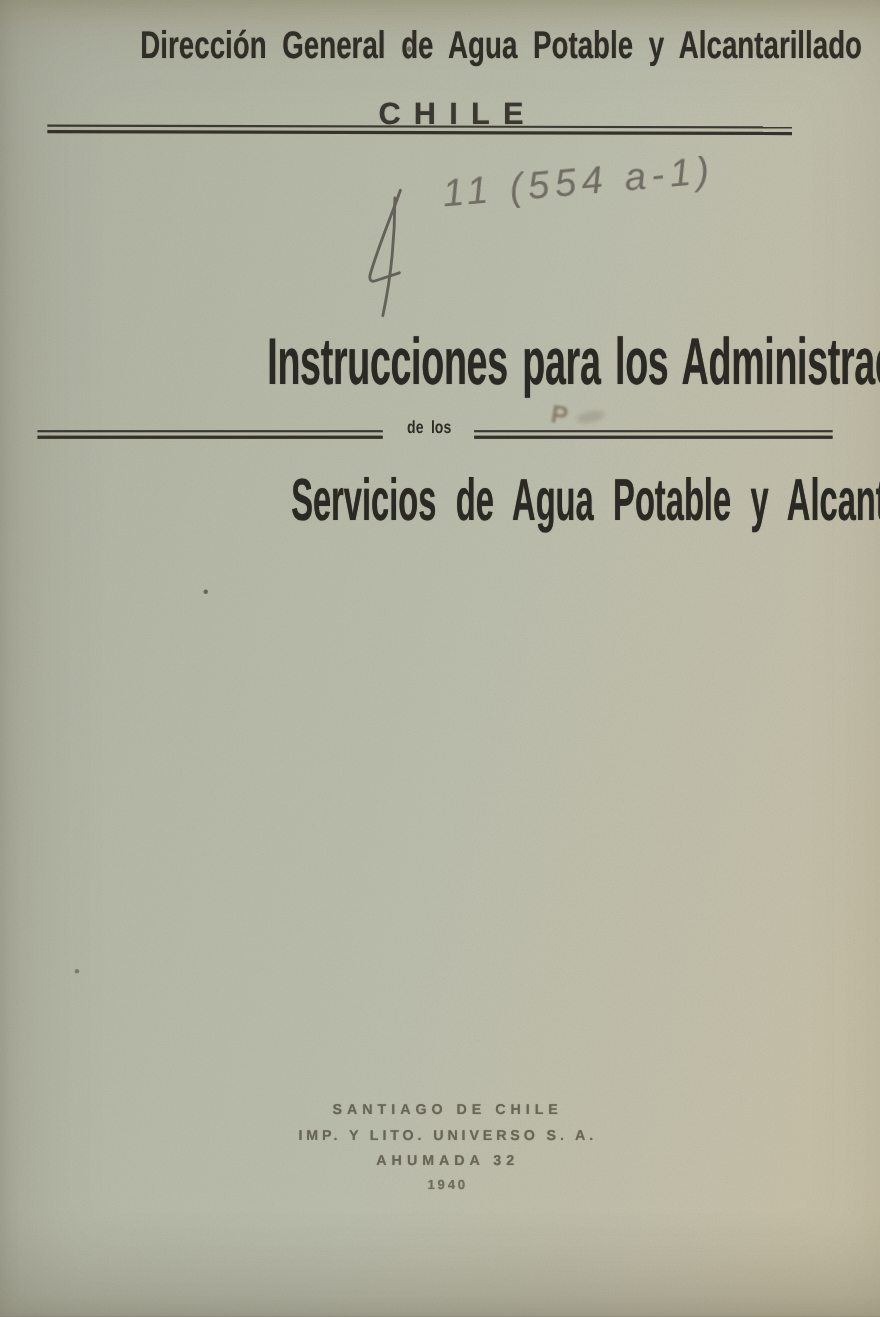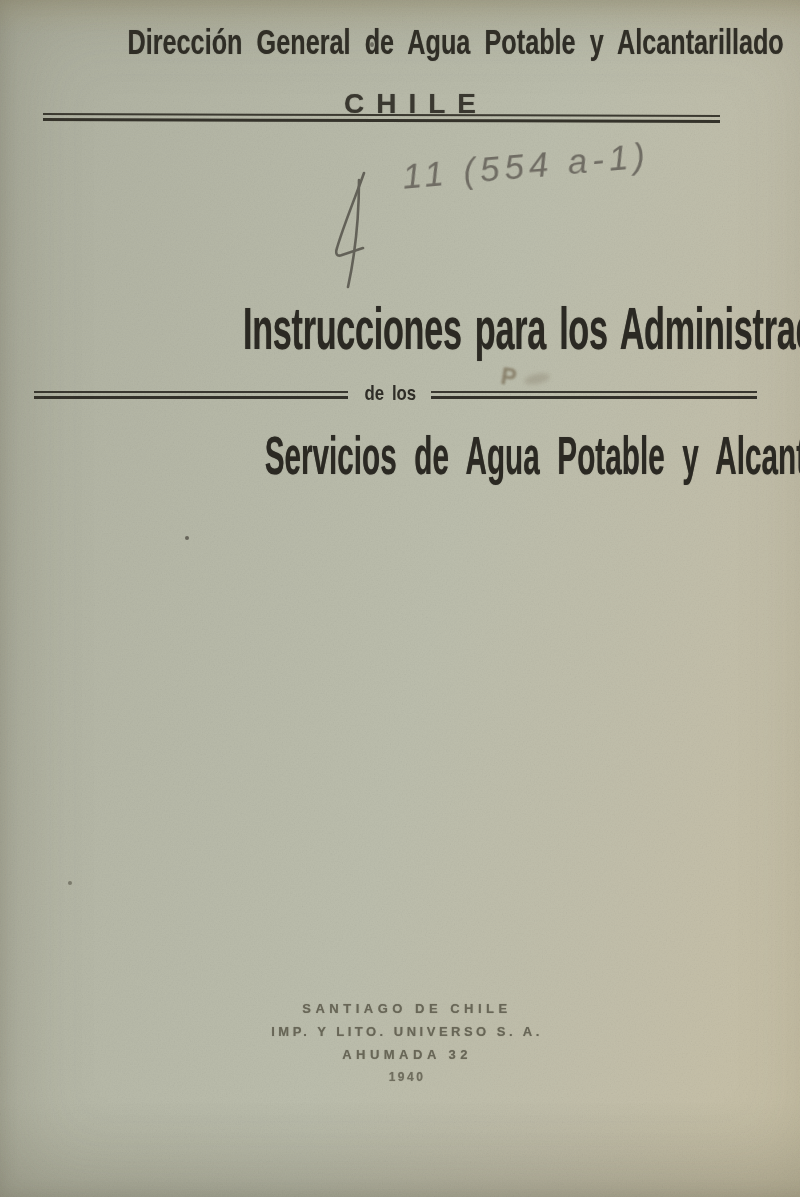--- a/index.html
+++ b/index.html
@@ -58,21 +58,21 @@
   }
   .divider{position:absolute;top:0;left:0;width:100%;height:0;}
   .div-rule{
     position:absolute;top:391px;height:3px;
     border-top:2px solid #3a3830;border-bottom:3px solid #33312a;
   }
   .div-rule.left{left:34px;width:314px;}
   .div-rule.right{left:431px;width:326px;}
   .de-los{
     position:absolute;top:381px;left:348px;width:84px;text-align:center;
-    font-weight:bold;font-size:21px;word-spacing:4px;color:#2f2d27;
+    font-weight:bold;font-size:16px;word-spacing:4px;color:#2f2d27;
   }
   .stamp-p{
     position:absolute;left:501px;top:364px;
     font-weight:bold;font-size:23px;color:rgba(104,88,64,.6);
     transform:rotate(9deg);filter:blur(1px);
   }
   .title-line2{
     position:absolute;top:424px;left:0;width:100%;text-align:center;
     font-weight:bold;font-size:54px;letter-spacing:0px;word-spacing:17px;
     color:#2b2923;text-shadow:0 0 1px rgba(43,41,35,.6);

